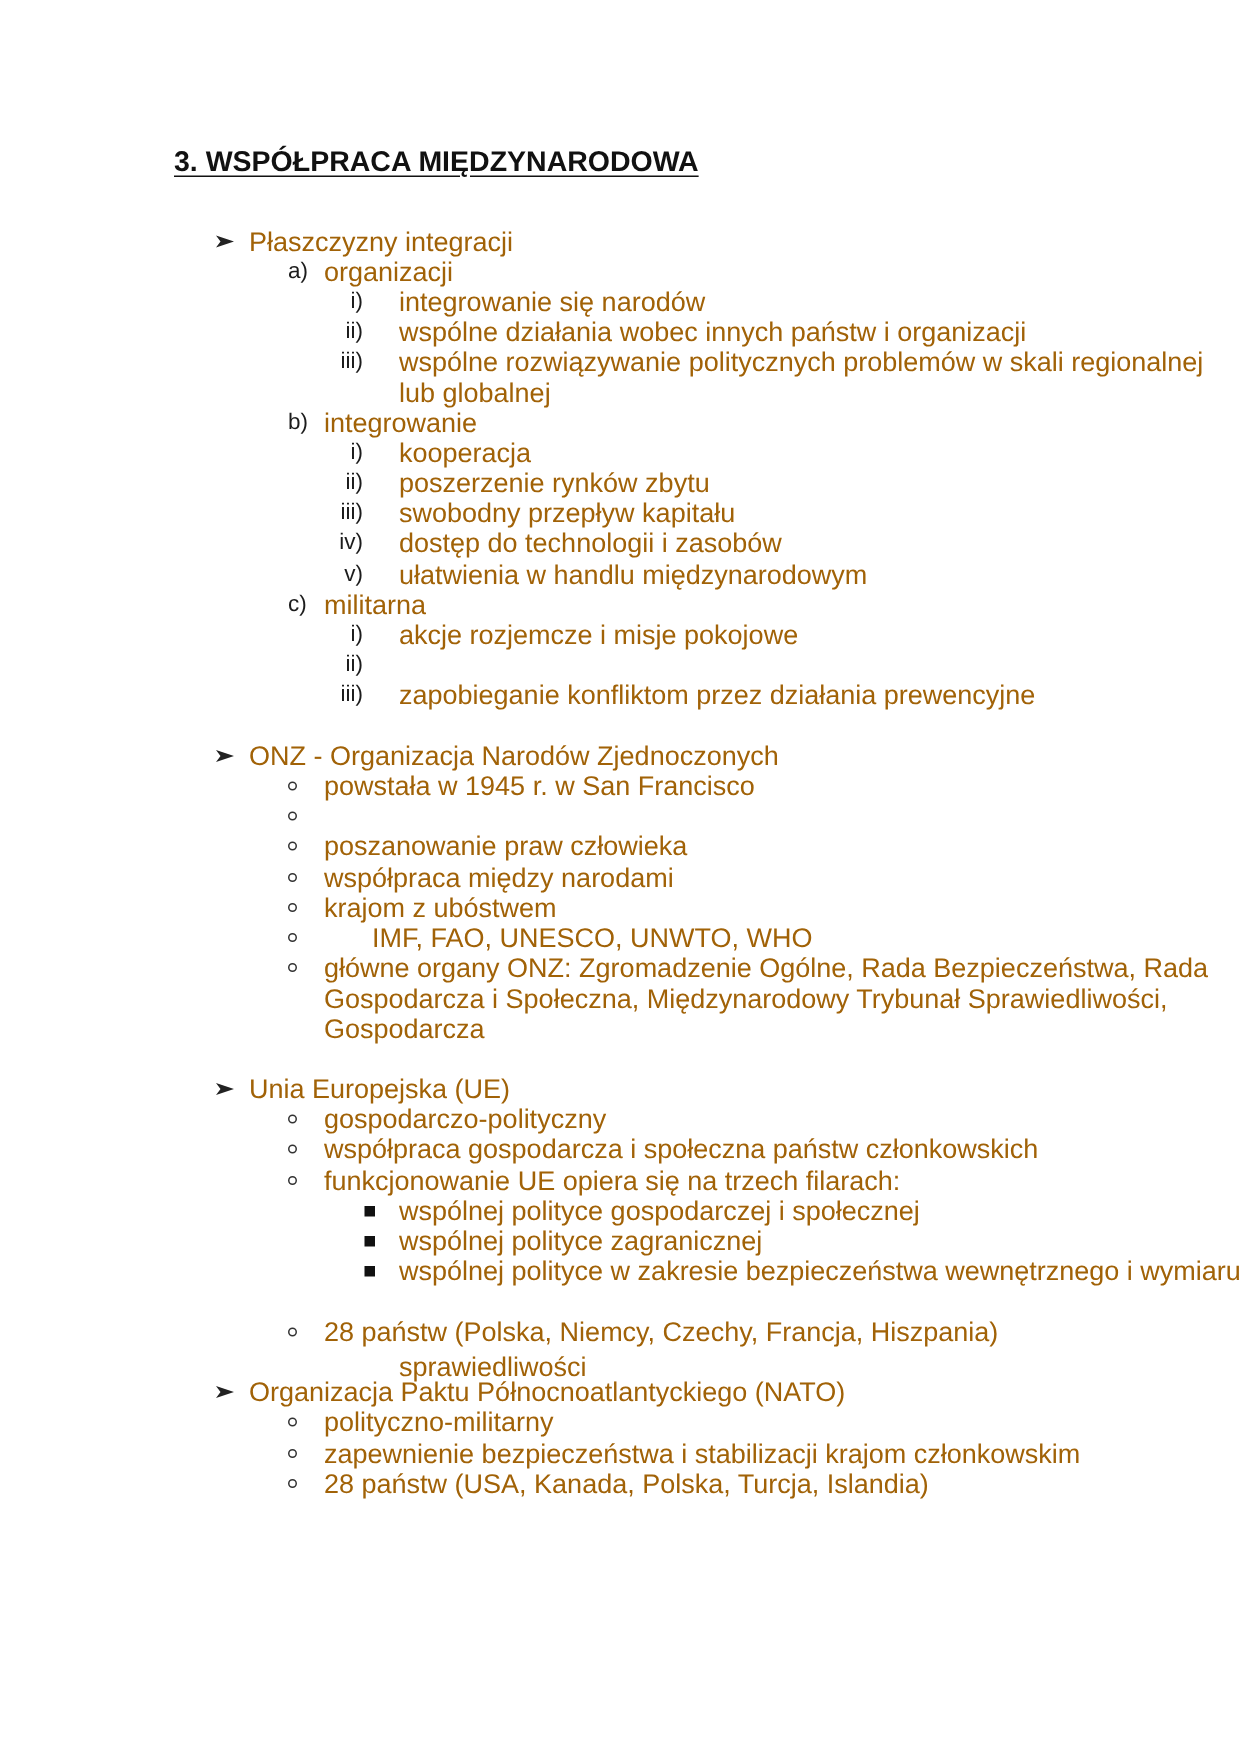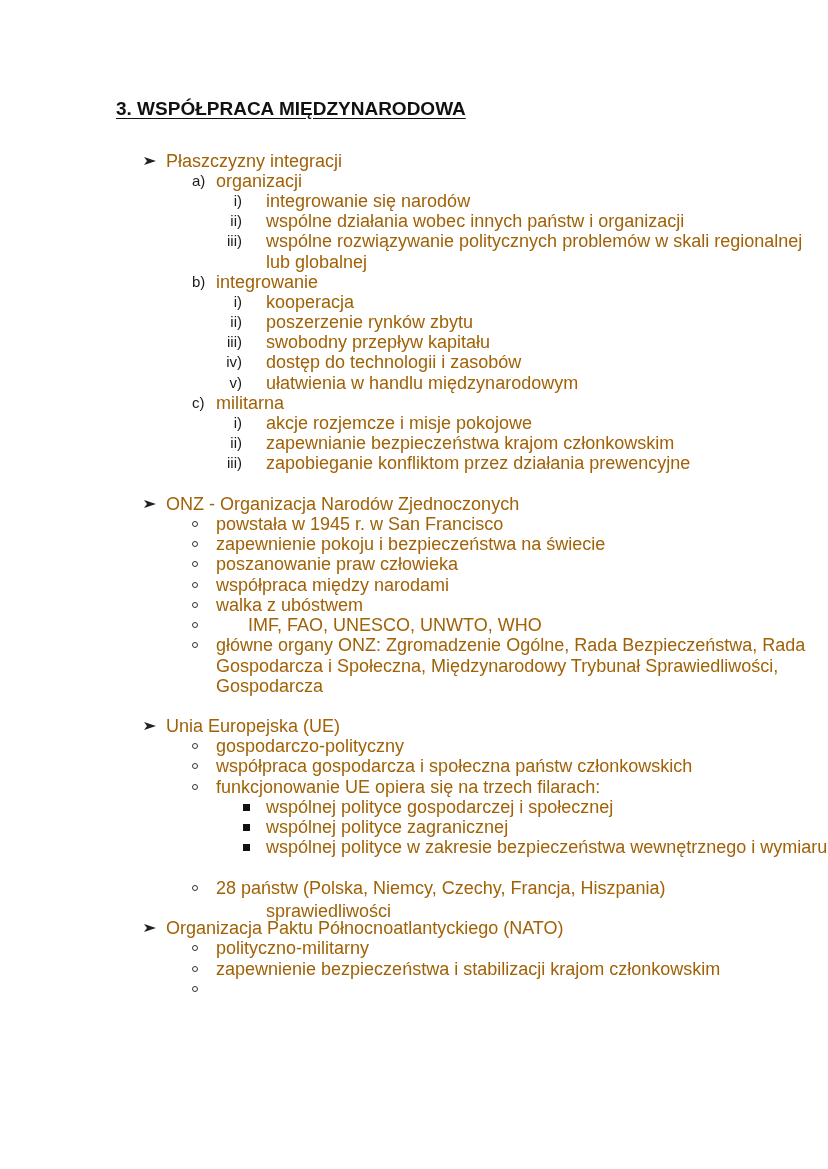--- a/index.html
+++ b/index.html
@@ -120,46 +120,44 @@
   <div class="rnum" style="left:196px; top:373px;">v)</div>
   <div class="line" style="left:250px; top:373px;">ułatwienia w handlu międzynarodowym</div>
 
   <div class="marker" style="left:176px; top:393px;">c)</div>
   <div class="line" style="left:200px; top:393px;">militarna</div>
 
   <div class="rnum" style="left:196px; top:413px;">i)</div>
   <div class="line" style="left:250px; top:413px;">akcje rozjemcze i misje pokojowe</div>
 
   <div class="rnum" style="left:196px; top:433px;">ii)</div>
-  <div class="line" style="left:250px; top:433px;">zapewnianie bezpieczeństwa krajom członkowskim</div>
 
   <div class="rnum" style="left:196px; top:453px;">iii)</div>
   <div class="line" style="left:250px; top:453px;">zapobieganie konfliktom przez działania prewencyjne</div>
 
   <span class="arrow" style="left:127px; top:494px;">
     <svg width="14" height="20" viewBox="0 0 14 20">
         <path d="M1 6 L13 10 L1 14 L4 10 Z" fill="#222"></path>
       </svg>
   </span>
   <div class="line" style="left:150px; top:494px;">ONZ - Organizacja Narodów Zjednoczonych</div>
 
   <span class="circle" style="left:176px; top:521px;"></span>
   <div class="line" style="left:200px; top:514px;">powstała w 1945 r. w San Francisco</div>
 
   <span class="circle" style="left:176px; top:541px;"></span>
-  <div class="line" style="left:200px; top:534px;">zapewnienie pokoju i bezpieczeństwa na świecie</div>
 
   <span class="circle" style="left:176px; top:561px;"></span>
   <div class="line" style="left:200px; top:554px;">poszanowanie praw człowieka</div>
 
   <span class="circle" style="left:176px; top:582px;"></span>
   <div class="line" style="left:200px; top:575px;">współpraca między narodami</div>
 
   <span class="circle" style="left:176px; top:602px;"></span>
-  <div class="line" style="left:200px; top:595px;">walka z ubóstwem</div>
+  <div class="line" style="left:200px; top:595px;">krajom z ubóstwem</div>
 
   <span class="circle" style="left:176px; top:622px;"></span>
   <div class="line" style="left:200px; top:615px;margin-left:32px;">IMF, FAO, UNESCO, UNWTO, WHO</div>
 
   <span class="circle" style="left:176px; top:642px;"></span>
   <div class="line" style="left:200px; top:656px;">Gospodarcza i Społeczna, Międzynarodowy Trybunał Sprawiedliwości,</div>
   <div class="line" style="left:200px; top:635px;">główne organy ONZ: Zgromadzenie Ogólne, Rada Bezpieczeństwa, Rada</div>
   <div class="line" style="left:200px; top:676px;">Gospodarcza</div>
 
   <span class="arrow" style="left:127px; top:716px;">
@@ -198,14 +196,15 @@
   </span>
   <div class="line" style="left:150px; top:918px;">Organizacja Paktu Północnoatlantyckiego (NATO)</div>
 
   <span class="circle" style="left:176px; top:945px;"></span>
   <div class="line" style="left:200px; top:938px;">polityczno-militarny</div>
 
   <span class="circle" style="left:176px; top:966px;"></span>
   <div class="line" style="left:200px; top:959px;">zapewnienie bezpieczeństwa i stabilizacji krajom członkowskim</div>
 
   <span class="circle" style="left:176px; top:986px;"></span>
+  <div class="line" style="left:200px; top:979px;">28 państw (USA, Kanada, Polska, Turcja, Islandia)</div>
 
 </div>
 
 </body></html>

